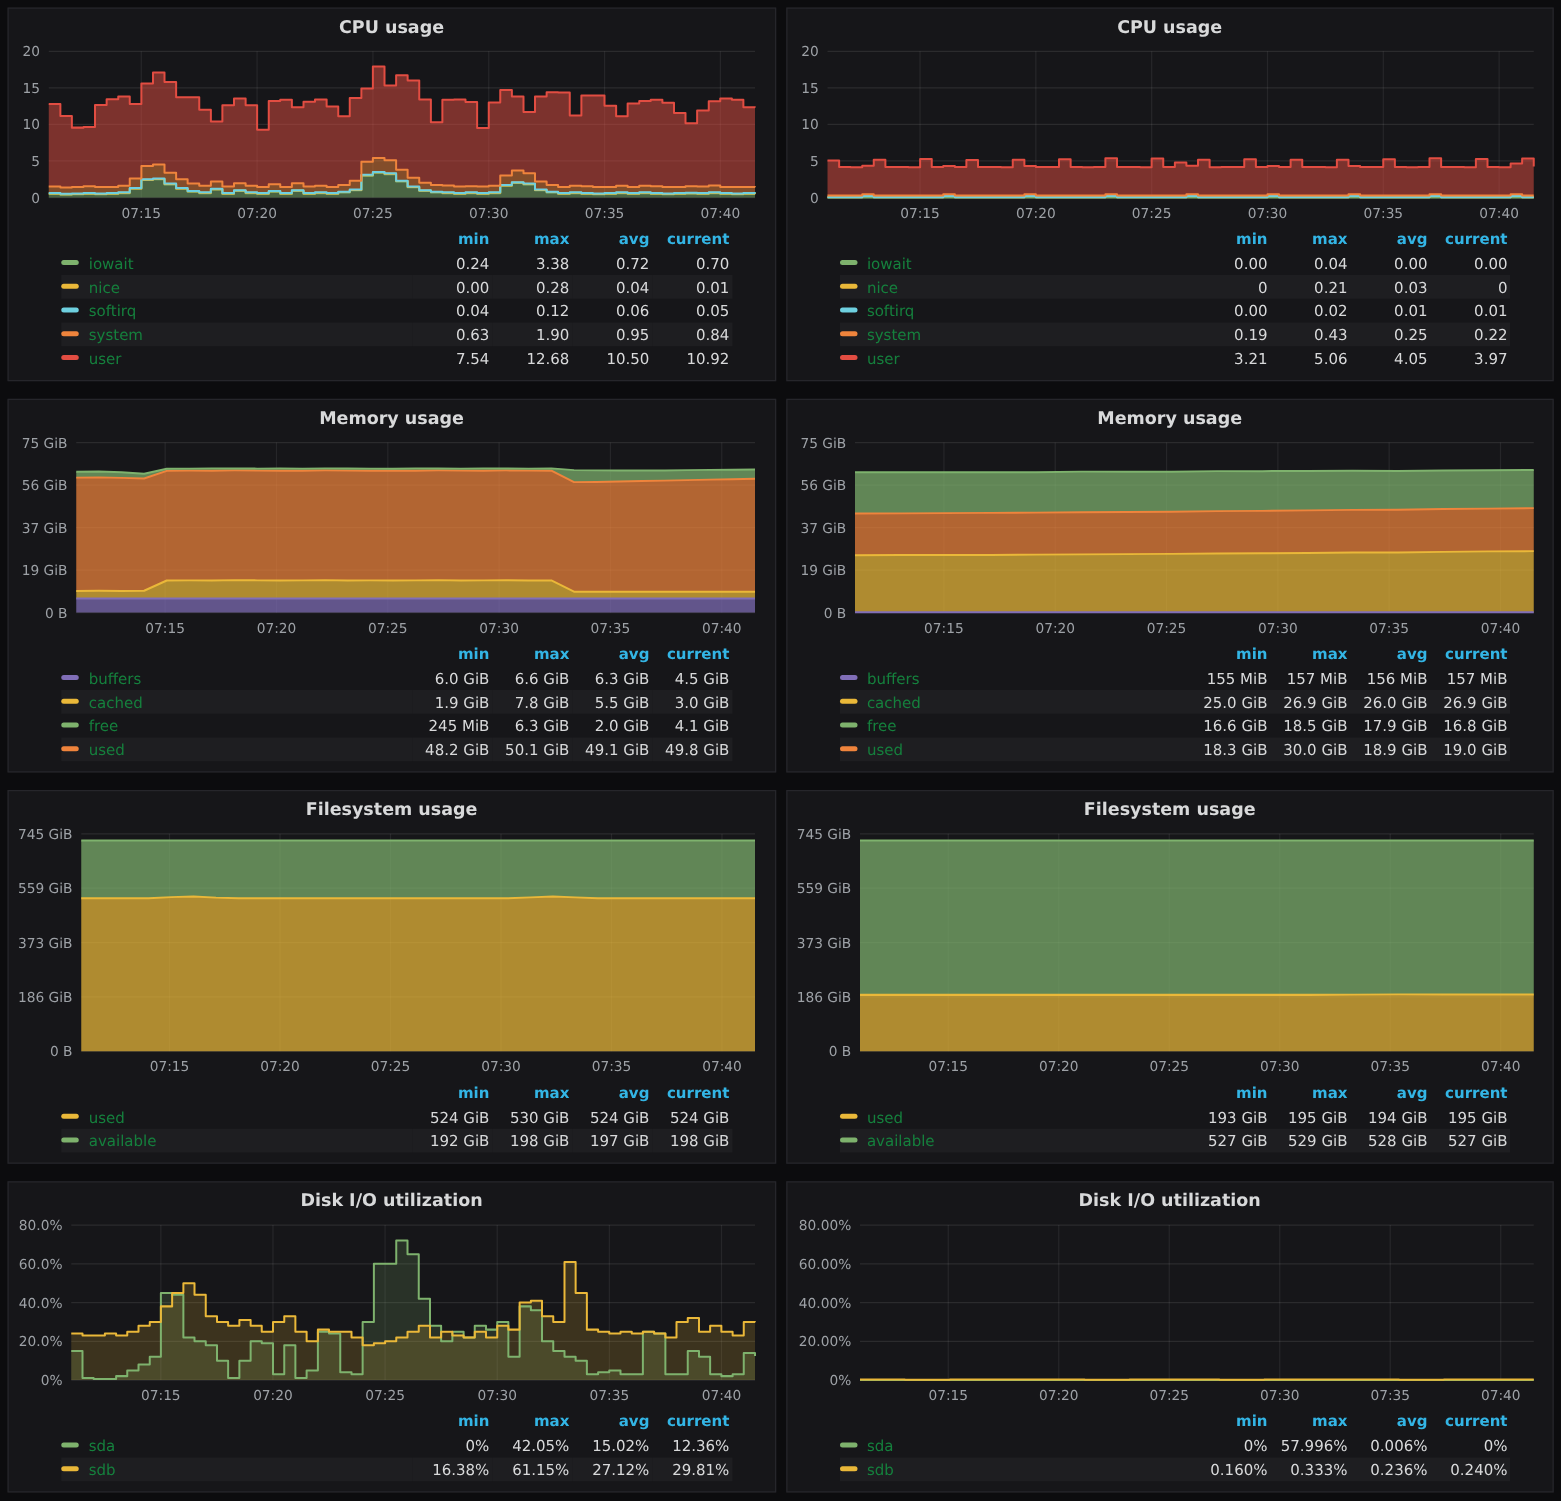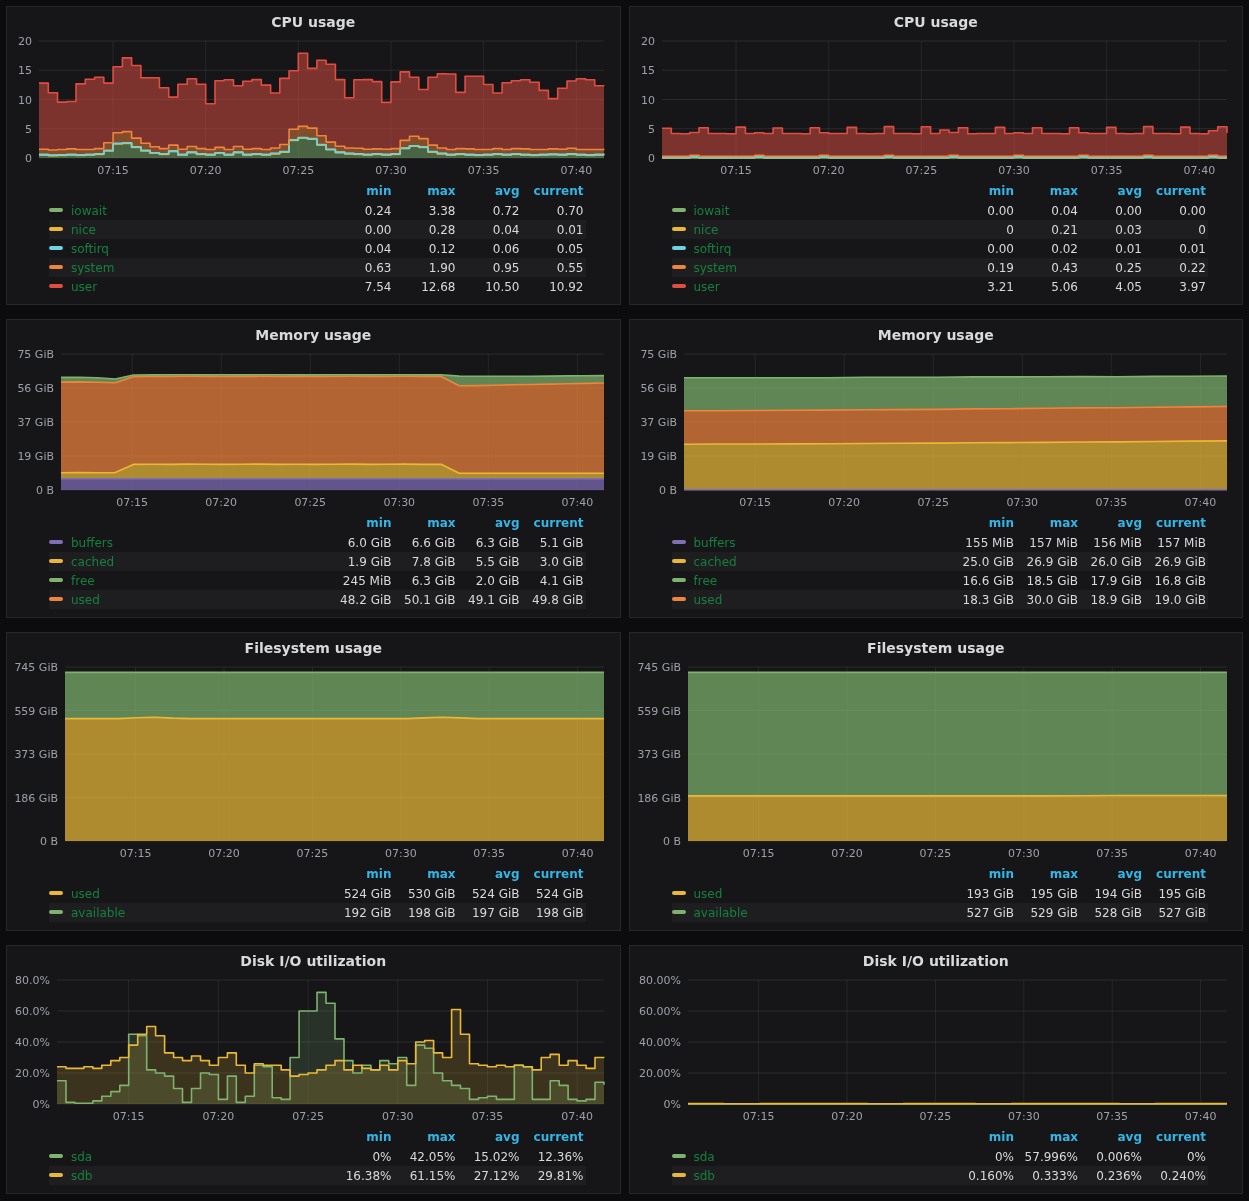--- a/index.html
+++ b/index.html
@@ -110,21 +110,21 @@
     <td class="val-col">0.05</td>
   </tr>
 
   <tr class="legend-row">
     <td class="name-col">
       <span class="swatch" style="background: rgb(239, 132, 60);"></span><span class="series-name">system</span>
     </td>
     <td class="val-col">0.63</td>
     <td class="val-col">1.90</td>
     <td class="val-col">0.95</td>
-    <td class="val-col">0.55</td>
+    <td class="val-col">0.84</td>
   </tr>
 
   <tr class="legend-row">
     <td class="name-col">
       <span class="swatch" style="background: rgb(226, 77, 66);"></span><span class="series-name">user</span>
     </td>
     <td class="val-col">7.54</td>
     <td class="val-col">12.68</td>
     <td class="val-col">10.50</td>
     <td class="val-col">10.92</td>
@@ -282,21 +282,21 @@
         </tr>
       </thead>
       <tbody>
   <tr class="legend-row">
     <td class="name-col">
       <span class="swatch" style="background: rgb(128, 110, 183);"></span><span class="series-name">buffers</span>
     </td>
     <td class="val-col">6.0 GiB</td>
     <td class="val-col">6.6 GiB</td>
     <td class="val-col">6.3 GiB</td>
-    <td class="val-col">5.1 GiB</td>
+    <td class="val-col">4.5 GiB</td>
   </tr>
 
   <tr class="legend-row">
     <td class="name-col">
       <span class="swatch" style="background: rgb(234, 184, 57);"></span><span class="series-name">cached</span>
     </td>
     <td class="val-col">1.9 GiB</td>
     <td class="val-col">7.8 GiB</td>
     <td class="val-col">5.5 GiB</td>
     <td class="val-col">3.0 GiB</td>

